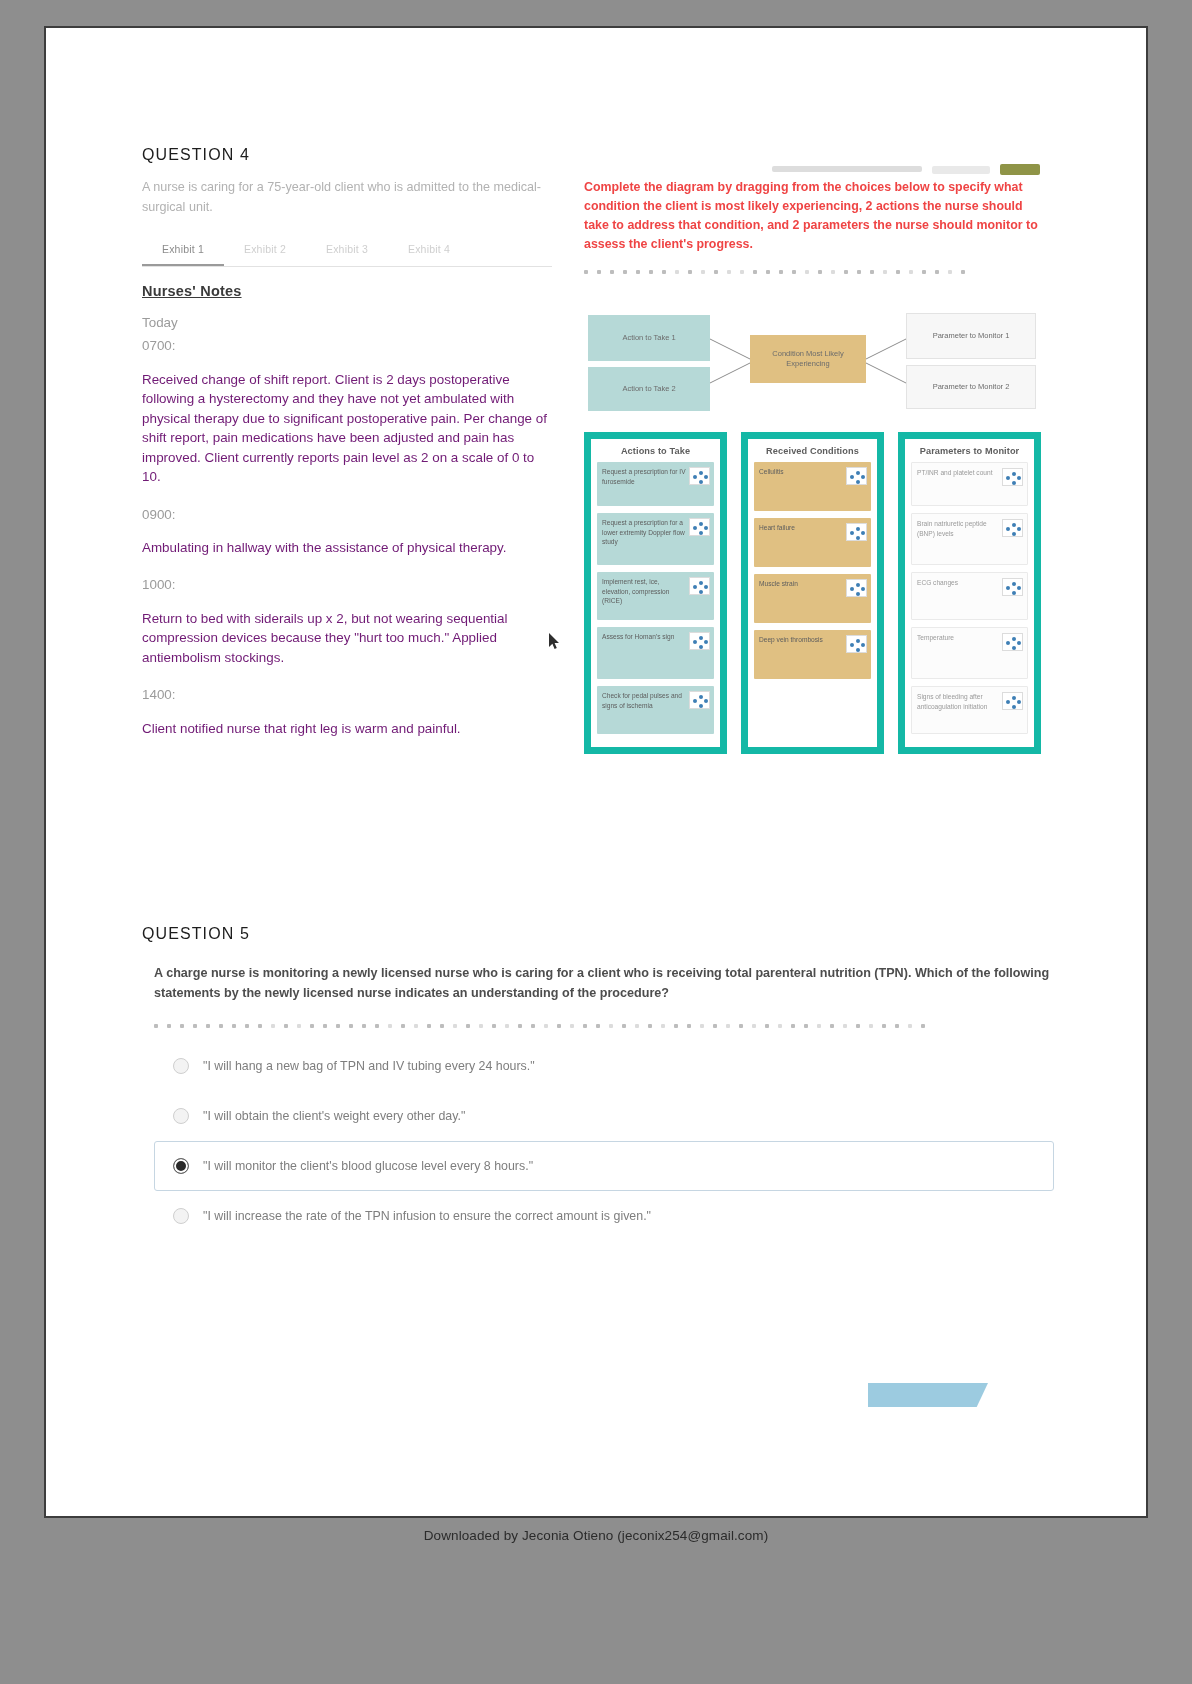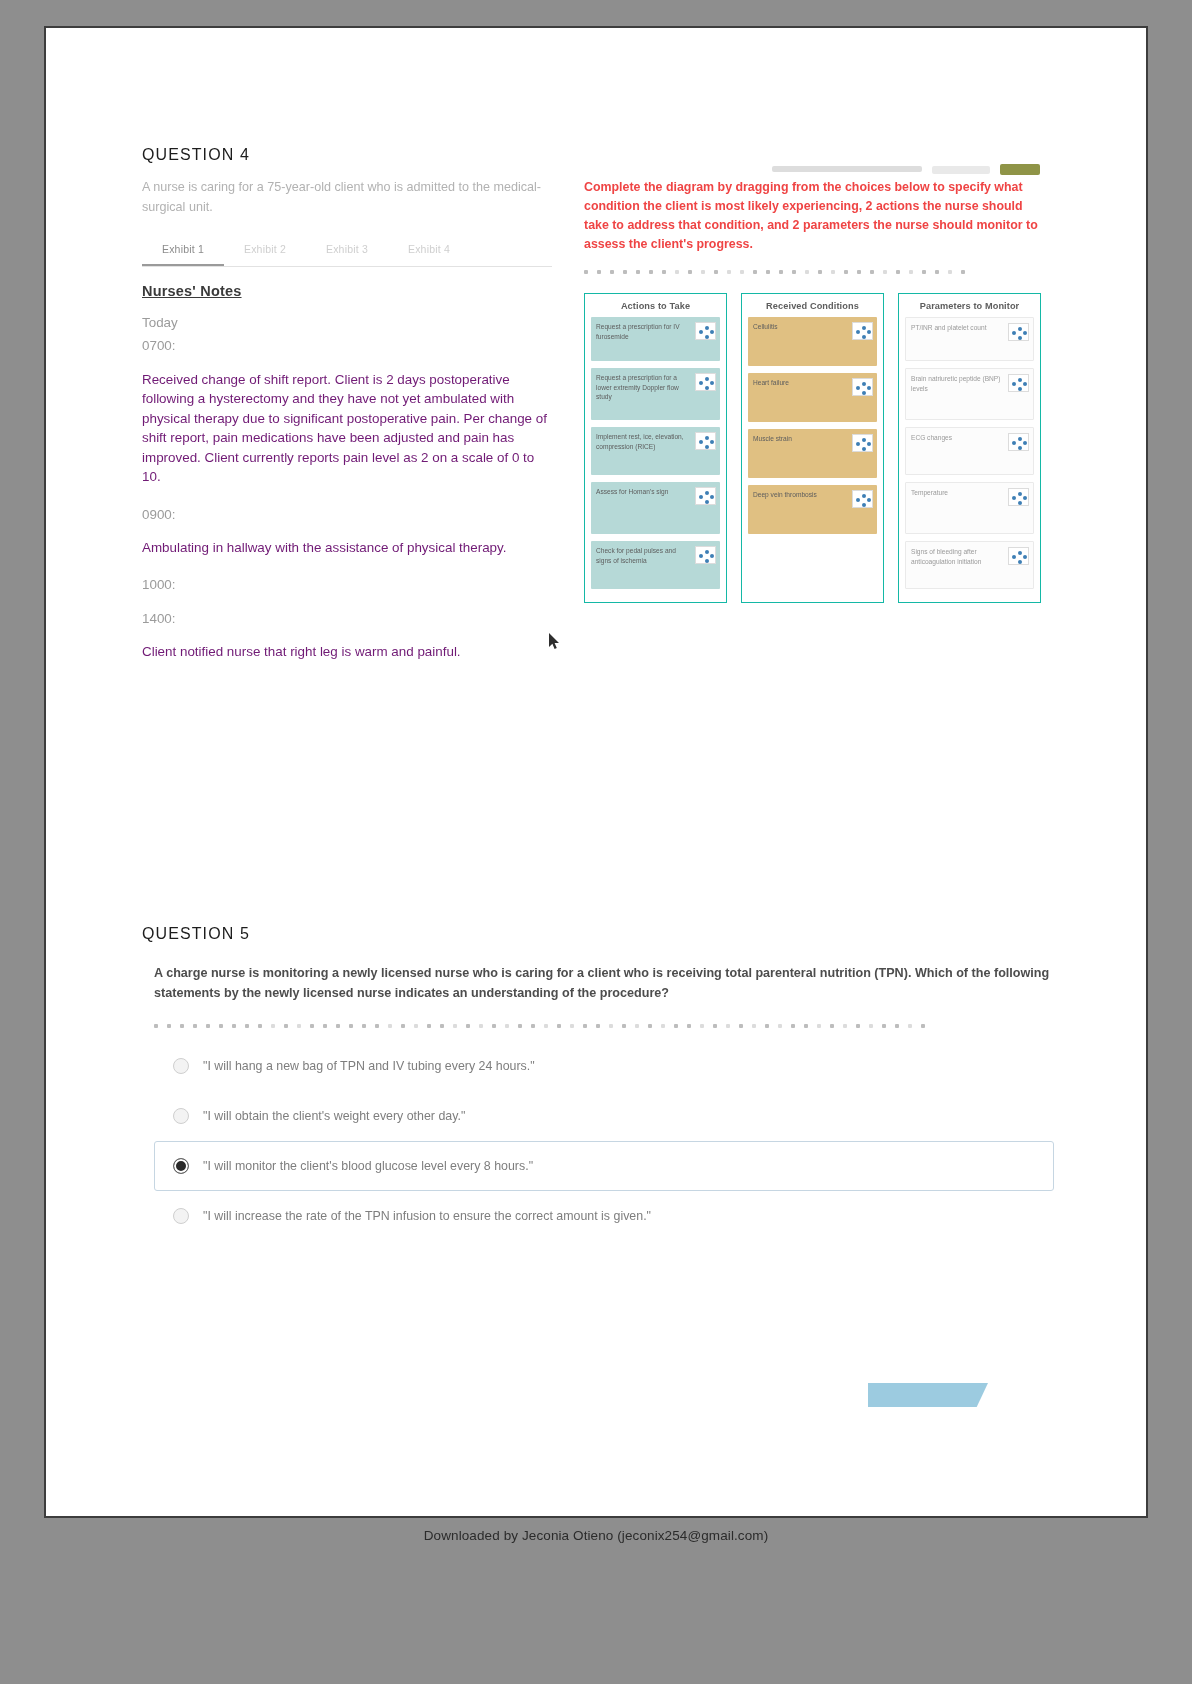--- a/index.html
+++ b/index.html
@@ -108,21 +108,21 @@
     text-align: center;
     line-height: 1.35;
     padding: 3px;
   }
   .dbox.teal { background:#b6d9d7; }
   .dbox.tan  { background:#e0c082; }
   .dbox.grey { background:#f7f7f7; border:1px solid #e3e3e3; }
 
   
   .choice-cols { position: relative; margin-top: 16px; display:flex; gap: 14px; }
-  .ccol { width: 143px; border:1px solid #14b8a6; background:#fff; padding: 0 0 6px 0; }
+  .ccol { width: 143px; border:7px solid #14b8a6; background:#fff; padding: 0 0 6px 0; }
   .ccol .chead {
     text-align:center; font-size:9.2px; font-weight:bold; color:#5e5e5e;
     padding: 7px 2px 6px 2px; letter-spacing:.1px;
   }
   .citem {
     display:flex; align-items:flex-start; justify-content:space-between;
     margin: 0 6px 7px 6px; padding: 5px 4px 5px 5px;
     min-height: 44px;
     font-size: 6.6px;
     line-height: 1.45;
@@ -228,20 +228,21 @@
 
       <div class="notes-body">
         <p class="time tight">Today</p>
         <p class="time">0700:</p>
         <p>Received change of shift report. Client is 2 days postoperative following a hysterectomy and they have not yet ambulated with physical therapy due to significant postoperative pain. Per change of shift report, pain medications have been adjusted and pain has improved. Client currently reports pain level as 2 on a scale of 0 to 10.</p>
 
         <p class="time">0900:</p>
         <p>Ambulating in hallway with the assistance of physical therapy.</p>
 
         <p class="time">1000:</p>
+        <p>Return to bed with siderails up x 2, but not wearing sequential compression devices because they "hurt too much." Applied antiembolism stockings.</p>
 
         <p class="time">1400:</p>
         <p>Client notified nurse that right leg is warm and painful.</p>
       </div>
     </div>
 
     <div class="q4-right">
       <div class="instr">Complete the diagram by dragging from the choices below to specify what condition the client is most likely experiencing, 2 actions the nurse should take to address that condition, and 2 parameters the nurse should monitor to assess the client's progress.</div>
 
       <div class="dotrule">
@@ -270,20 +271,35 @@
           <i></i>
           <i class="f"></i>
           <i></i>
           <i class="f"></i>
           <i></i>
           <i></i>
           <i class="f"></i>
           <i></i>
       </div>
 
+      <div class="diagram">
+
+        <svg width="458" height="125" style="position:absolute;left:0;top:0;">
+          <line x1="126" y1="48" x2="166" y2="68" stroke="#8d8d8d" stroke-width="1"></line>
+          <line x1="126" y1="92" x2="166" y2="72" stroke="#8d8d8d" stroke-width="1"></line>
+          <line x1="282" y1="68" x2="322" y2="48" stroke="#8d8d8d" stroke-width="1"></line>
+          <line x1="282" y1="72" x2="322" y2="92" stroke="#8d8d8d" stroke-width="1"></line>
+        </svg>
+
+        <div class="dbox teal" style="left:4px; top:24px; width:122px; height:46px;">Action to Take 1</div>
+        <div class="dbox teal" style="left:4px; top:76px; width:122px; height:44px;">Action to Take 2</div>
+        <div class="dbox tan" style="left:166px; top:44px; width:116px; height:48px;">Condition Most Likely Experiencing</div>
+        <div class="dbox grey" style="left:322px; top:22px; width:130px; height:46px;">Parameter to Monitor 1</div>
+        <div class="dbox grey" style="left:322px; top:74px; width:130px; height:44px;">Parameter to Monitor 2</div>
+      </div>
 
       <div class="choice-cols">
 
         <div class="ccol">
           <div class="chead">Actions to Take</div>
           <div class="citem teal">
             <span class="txt">Request a prescription for IV furosemide</span>
             <span class="grip">
                 <b></b>
                 <b></b>

